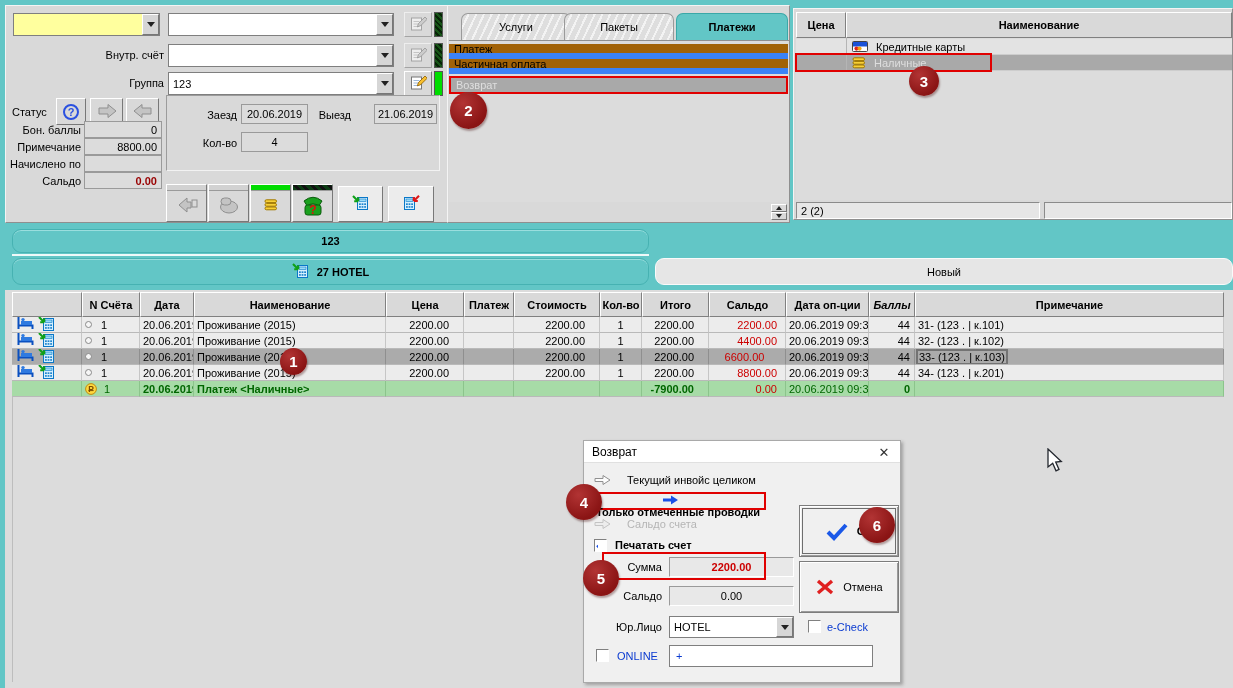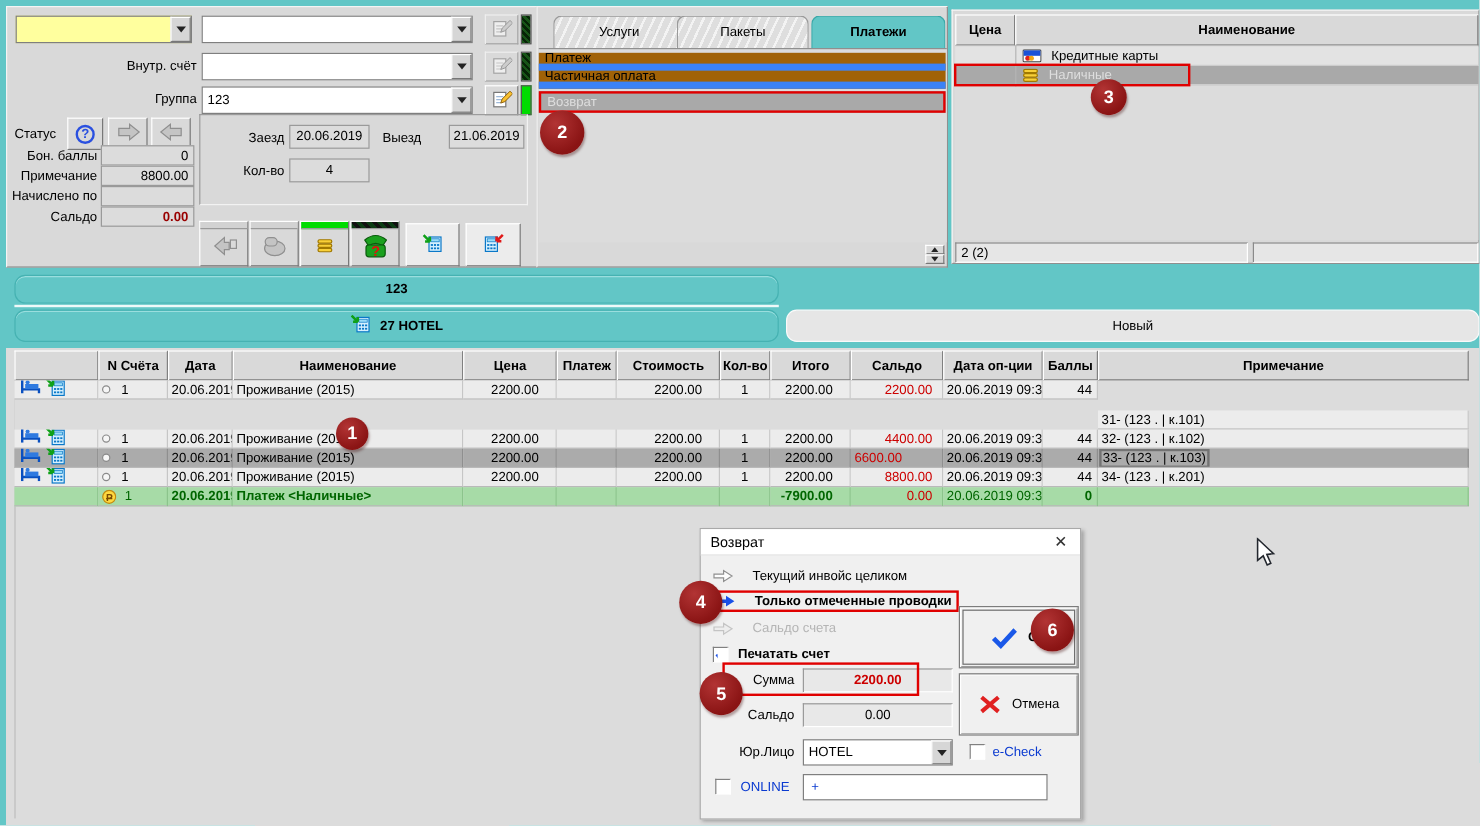--- a/index.html
+++ b/index.html
@@ -81,21 +81,21 @@
 
   
   #dialog{position:absolute;left:583px;top:440px;width:318px;height:243px;background:#f0f0f0;
           border:1px solid #a9a9a9;box-shadow:2px 2px 3px rgba(90,90,90,.45);}
   #dlg-title{height:22px;background:#fff;display:flex;align-items:center;padding-left:8px;
              font-size:12px;border-bottom:1px solid #e0e0e0;}
   #dlg-close{position:absolute;right:0;top:0;width:32px;height:22px;display:flex;align-items:center;
              justify-content:center;font-size:13px;color:#333;}
   .opt{position:absolute;display:flex;align-items:center;height:18px;}
   .opt svg{margin-right:8px;}
-  .opt.selbox{border:2px solid #e00000;font-weight:bold;padding:0 4px;}
+  .opt.selbox{border:2px solid #e00000;font-weight:bold;padding:0 4px;flex-direction:column;}
   .opt.disabled{color:#b5b5b5;}
   .cb{width:13px;height:13px;background:#fff;border:1px solid;border-color:#808080 #fff #fff #808080;
       display:flex;align-items:center;justify-content:center;flex:none;}
   .dfield{background:#e8e8e8;border:1px solid;border-color:#9a9a9a #fff #fff #9a9a9a;
           display:flex;align-items:center;justify-content:center;}
   .dlbl{position:absolute;width:66px;text-align:right;}
   .blue{color:#0a3ad0;}
   .dbtn{position:absolute;left:215px;width:100px;height:52px;background:#f0f0f0;
         border:1px solid #7c7c7c;box-shadow:inset 1px 1px 0 #fff,inset -1px -1px 0 #9a9a9a;
         display:flex;align-items:center;justify-content:center;gap:8px;font-weight:bold;}
@@ -376,21 +376,21 @@
         <div class="c" style="width: 58px;">N Счёта</div>
         <div class="c" style="width: 54px;">Дата</div>
         <div class="c" style="width: 192px;">Наименование</div>
         <div class="c" style="width: 78px;">Цена</div>
         <div class="c" style="width: 50px;">Платеж</div>
         <div class="c" style="width: 86px;">Стоимость</div>
         <div class="c" style="width: 42px;">Кол-во</div>
         <div class="c" style="width: 67px;">Итого</div>
         <div class="c" style="width: 77px;">Сальдо</div>
         <div class="c" style="width: 83px;">Дата оп-ции</div>
-        <div class="c" style="width: 46px;">Баллы</div>
+        <div class="c" style="width: 46px; font-style: italic;">Баллы</div>
         <div class="c" style="width: 309px;">Примечание</div>
       </div>
     <div id="invoice-body">
         <div class="irow">
           <div class="c" style="width: 70px; justify-content: flex-start;">
             <span style="display:inline-flex;gap:4px;padding-left:2px;">
               <span><svg width="17" height="13">
                   <path d="M1.5 0v13 M1.5 9.5h14v3.5" stroke="#0a50c0" stroke-width="2" fill="none"></path>
                   <rect x="4" y="5" width="11" height="4" fill="#2f7ae0"></rect>
                   <circle cx="6" cy="3.6" r="1.7" fill="#2f7ae0"></circle>
@@ -437,21 +437,21 @@
           </div>
           <div class="c" style="width: 77px; justify-content: flex-end; padding-right: 8px;">
             <span class="red">2200.00</span>
           </div>
           <div class="c" style="width: 83px; justify-content: flex-start;">
             <span>20.06.2019 09:31</span>
           </div>
           <div class="c" style="width: 46px; justify-content: flex-end; padding-right: 4px;">
             <span>44</span>
           </div>
-          <div class="c" style="width: 309px; justify-content: flex-start; margin-top: 25px;">
+          <div class="c" style="width: 309px; justify-content: flex-start;">
             <span>31- (123 . | к.101)</span>
           </div>
         </div>
         <div class="irow">
           <div class="c" style="width: 70px; justify-content: flex-start;">
             <span style="display:inline-flex;gap:4px;padding-left:2px;">
               <span><svg width="17" height="13">
                   <path d="M1.5 0v13 M1.5 9.5h14v3.5" stroke="#0a50c0" stroke-width="2" fill="none"></path>
                   <rect x="4" y="5" width="11" height="4" fill="#2f7ae0"></rect>
                   <circle cx="6" cy="3.6" r="1.7" fill="#2f7ae0"></circle>
@@ -550,21 +550,21 @@
           </div>
           <div class="c" style="width: 86px; justify-content: flex-end; padding-right: 14px;">
             <span>2200.00</span>
           </div>
           <div class="c" style="width: 42px; justify-content: center;">
             <span>1</span>
           </div>
           <div class="c" style="width: 67px; justify-content: flex-end; padding-right: 14px;">
             <span>2200.00</span>
           </div>
-          <div class="c" style="width: 77px; justify-content: flex-start; padding-right: 8px;">
+          <div class="c" style="width: 77px; justify-content: center; padding-right: 8px;">
             <span class="red">6600.00</span>
           </div>
           <div class="c" style="width: 83px; justify-content: flex-start;">
             <span>20.06.2019 09:31</span>
           </div>
           <div class="c" style="width: 46px; justify-content: flex-end; padding-right: 4px;">
             <span>44</span>
           </div>
           <div class="c" style="width: 309px; justify-content: flex-start;">
             <span class="red-inline">33- (123 . | к.103)</span>

